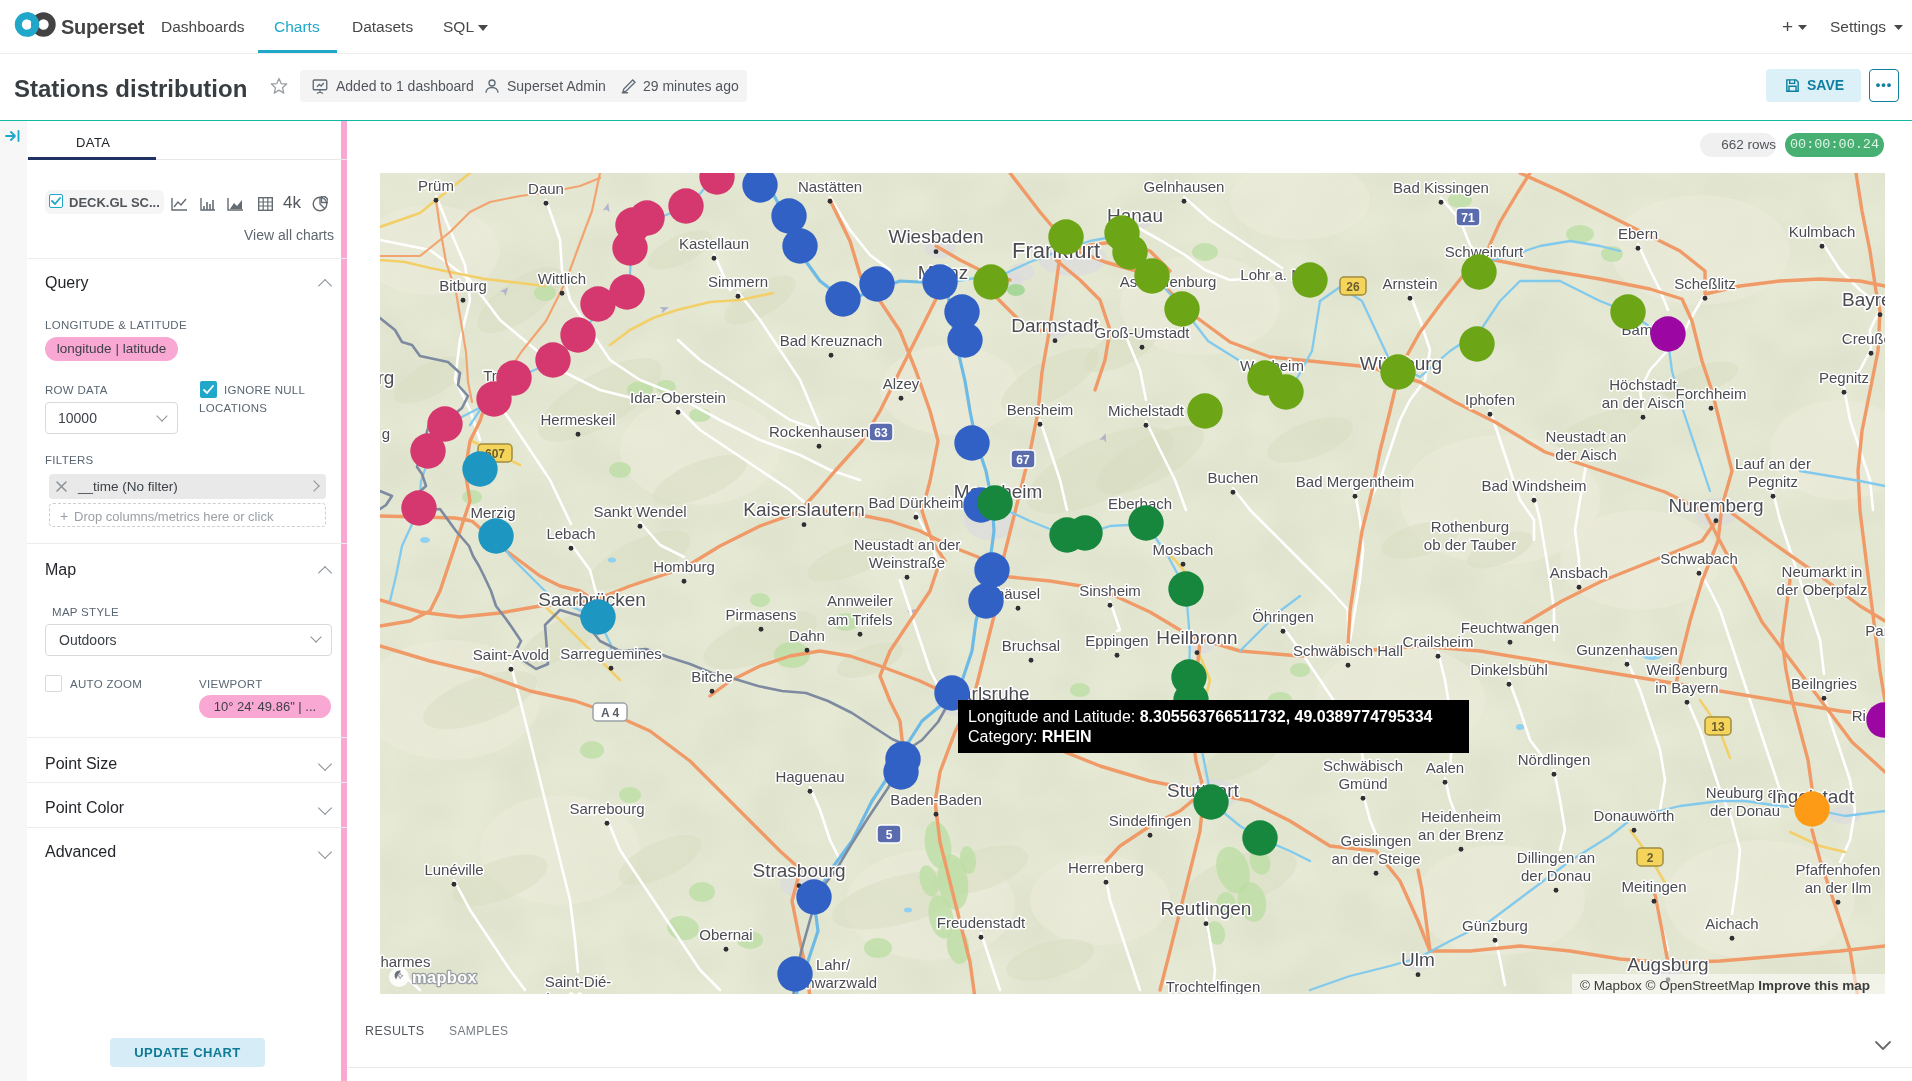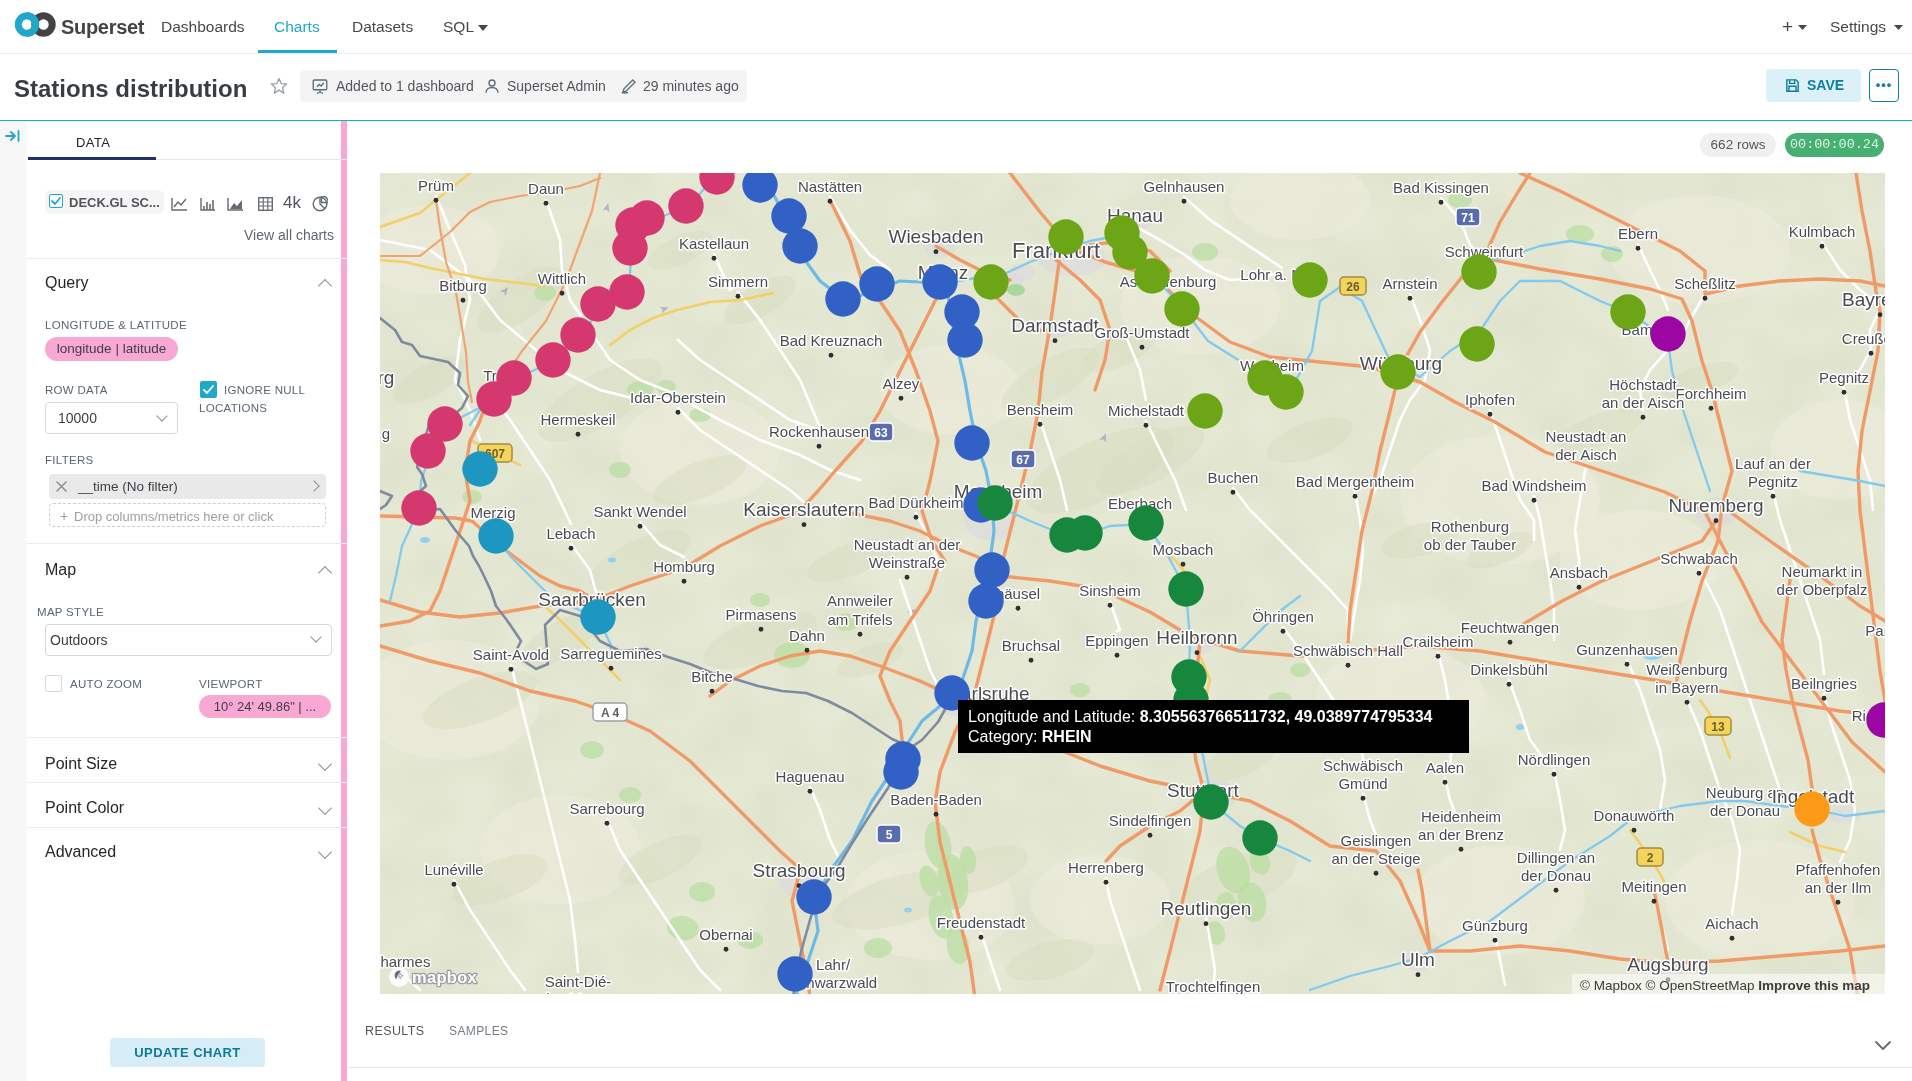--- a/index.html
+++ b/index.html
@@ -132,39 +132,39 @@
       <path d="M1 1l9 9M10 1l-9 9" stroke="#8a9097" stroke-width="1.5" stroke-linecap="round"></path>
     </svg>
  <div class="abs" style="left:51px;top:358px;font-size:13.5px;color:#3b3f46">__time (No filter)</div>
  <div class="chev" style="left:283px;top:361px;width:8px;height:8px;transform:rotate(-45deg)"></div>
  <div class="abs" style="left:22px;top:382px;width:277px;height:24px;border:1.5px dashed #cfcfcf;border-radius:4px"></div>
  <div class="abs" style="left:33px;top:387px;font-size:14px;color:#9aa0a6">+</div>
  <div class="abs" style="left:47px;top:388px;font-size:13px;color:#9aa0a6">Drop columns/metrics here or click</div>
  <div class="divider" style="left:0;top:422px"></div>
  <div class="sechead" style="left:18px;top:440px">Map</div>
  <div class="chev up" style="left:293px;top:447px"></div>
- <div class="seclabel" style="left:10px;top:485px">MAP STYLE</div>
- <div class="selectbox" style="left:18px;top:503px;width:287px;height:32px;line-height:30px;padding-left:4px">Outdoors</div>
+ <div class="seclabel" style="left:25px;top:485px">MAP STYLE</div>
+ <div class="selectbox" style="left:18px;top:503px;width:287px;height:32px;line-height:30px;padding-left:13px">Outdoors</div>
  <div class="chev down" style="left:285px;top:512px;width:8px;height:8px"></div>
  <div class="abs" style="left:18px;top:554px;width:17px;height:17px;border:1.5px solid #d9d9d9;border-radius:2px;background:#fff"></div>
  <div class="seclabel" style="left:43px;top:557px">AUTO ZOOM</div>
  <div class="seclabel" style="left:172px;top:557px">VIEWPORT</div>
  <div class="pill" style="left:172px;top:574px;width:132px;height:23px;line-height:23px;font-size:13px">10° 24' 49.86" | ...</div>
  <div class="divider" style="left:0;top:616px"></div>
  <div class="sechead" style="left:18px;top:634px">Point Size</div>
  <div class="chev down" style="left:293px;top:638px"></div>
  <div class="divider" style="left:0;top:661px"></div>
  <div class="sechead" style="left:18px;top:678px">Point Color</div>
  <div class="chev down" style="left:293px;top:682px"></div>
  <div class="divider" style="left:0;top:706px"></div>
  <div class="sechead" style="left:18px;top:722px">Advanced</div>
  <div class="chev down" style="left:293px;top:726px"></div>
  <div class="abs" style="left:83px;top:917px;width:155px;height:29px;background:#d6ecf7;border-radius:4px;text-align:center;line-height:29px;font-size:13px;font-weight:bold;letter-spacing:.4px;color:#0e7a94">UPDATE CHART</div>
 </div>
-<div class="abs" style="left:1700px;top:133px;width:76px;height:24px;background:#f0f0f0;border-radius:12px;text-align:center;line-height:24px;font-size:13.5px;color:#51565c">662 rows</div>
+<div class="abs" style="left:1700px;top:133px;width:76px;height:24px;background:#f0f0f0;border-radius:12px;text-align:right;line-height:24px;font-size:13.5px;color:#51565c">662 rows</div>
 <div class="abs" style="left:1785px;top:133px;width:99px;height:24px;background:#47af71;border-radius:12px;text-align:center;line-height:24px;font-size:13.5px;color:#dcf6e7;font-family:'Liberation Mono',monospace">00:00:00.24</div>
 <div class="abs" style="left:380px;top:173px;width:1505px;height:821px;overflow:hidden">
 <svg width="1505" height="821" viewBox="380 173 1505 821" style="display:block">
 <defs>
         <filter id="tx" x="0" y="0" width="100%" height="100%">
           <feTurbulence type="fractalNoise" baseFrequency="0.016 0.02" numOctaves="2" seed="7" result="n"></feTurbulence>
           <feColorMatrix in="n" type="matrix" values="0 0 0 0 0.55  0 0 0 0 0.58  0 0 0 0 0.42  0 0 0 0.9 0"></feColorMatrix>
           <feComposite operator="in" in2="SourceGraphic"></feComposite>
         </filter>
       </defs>

